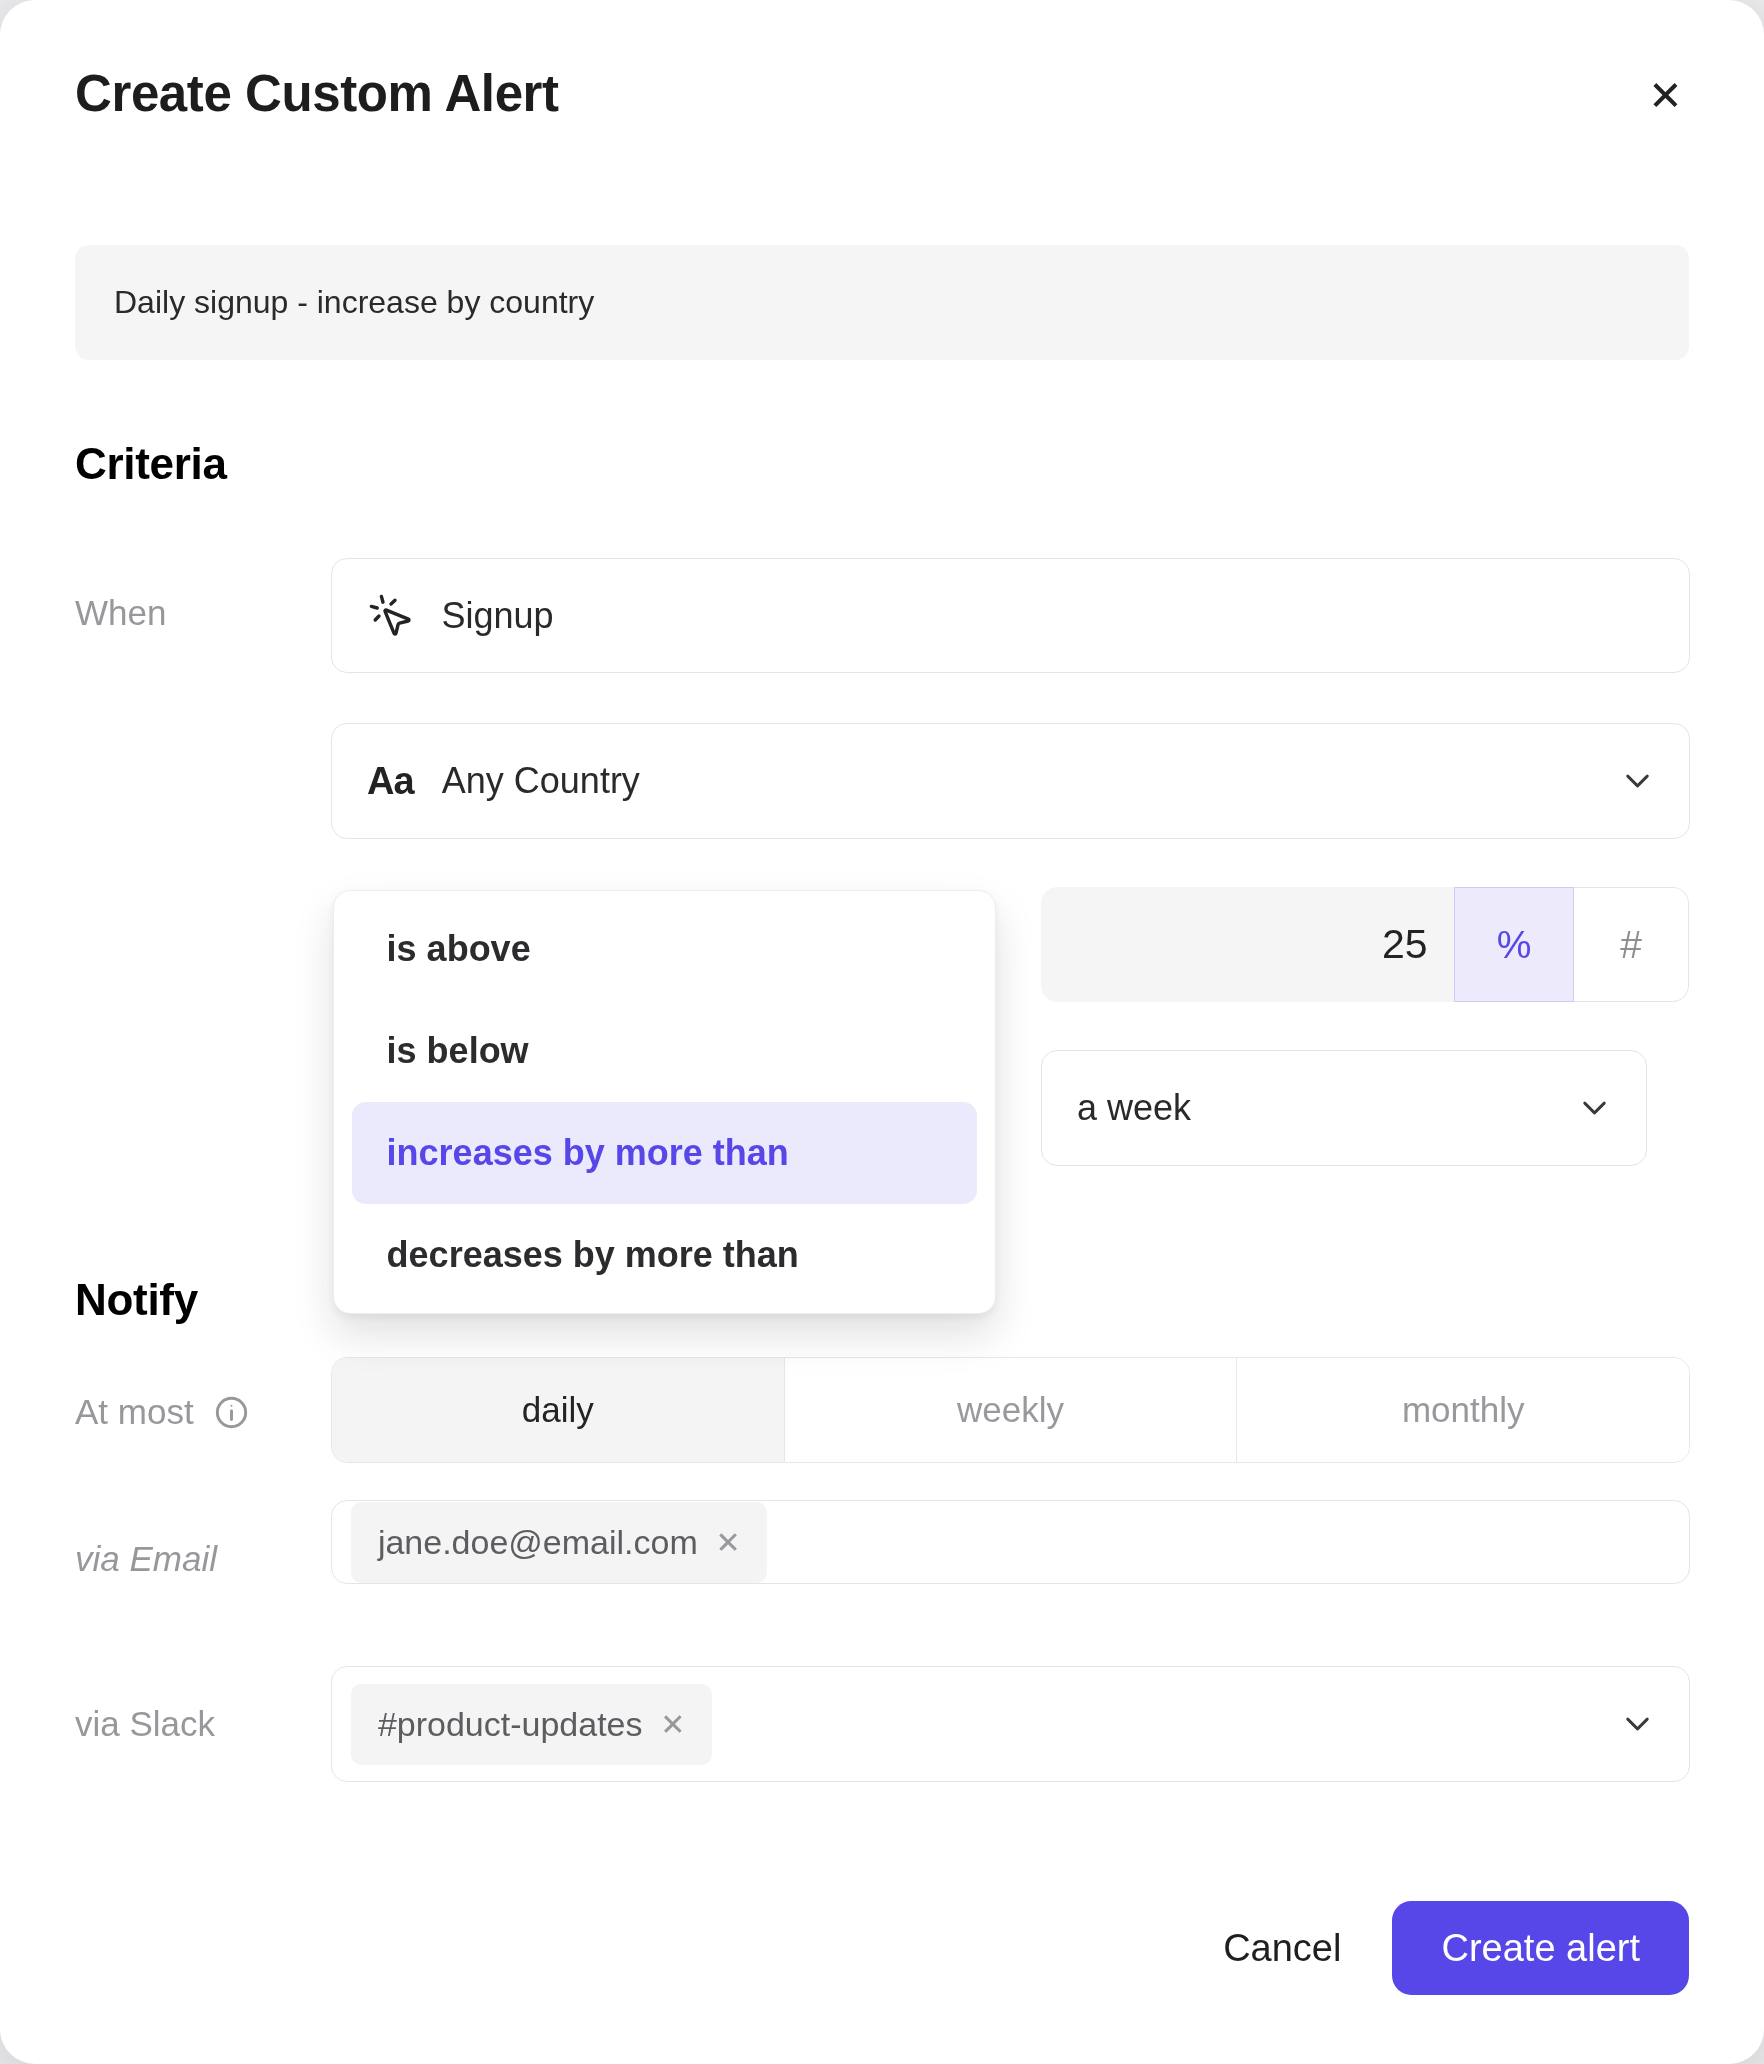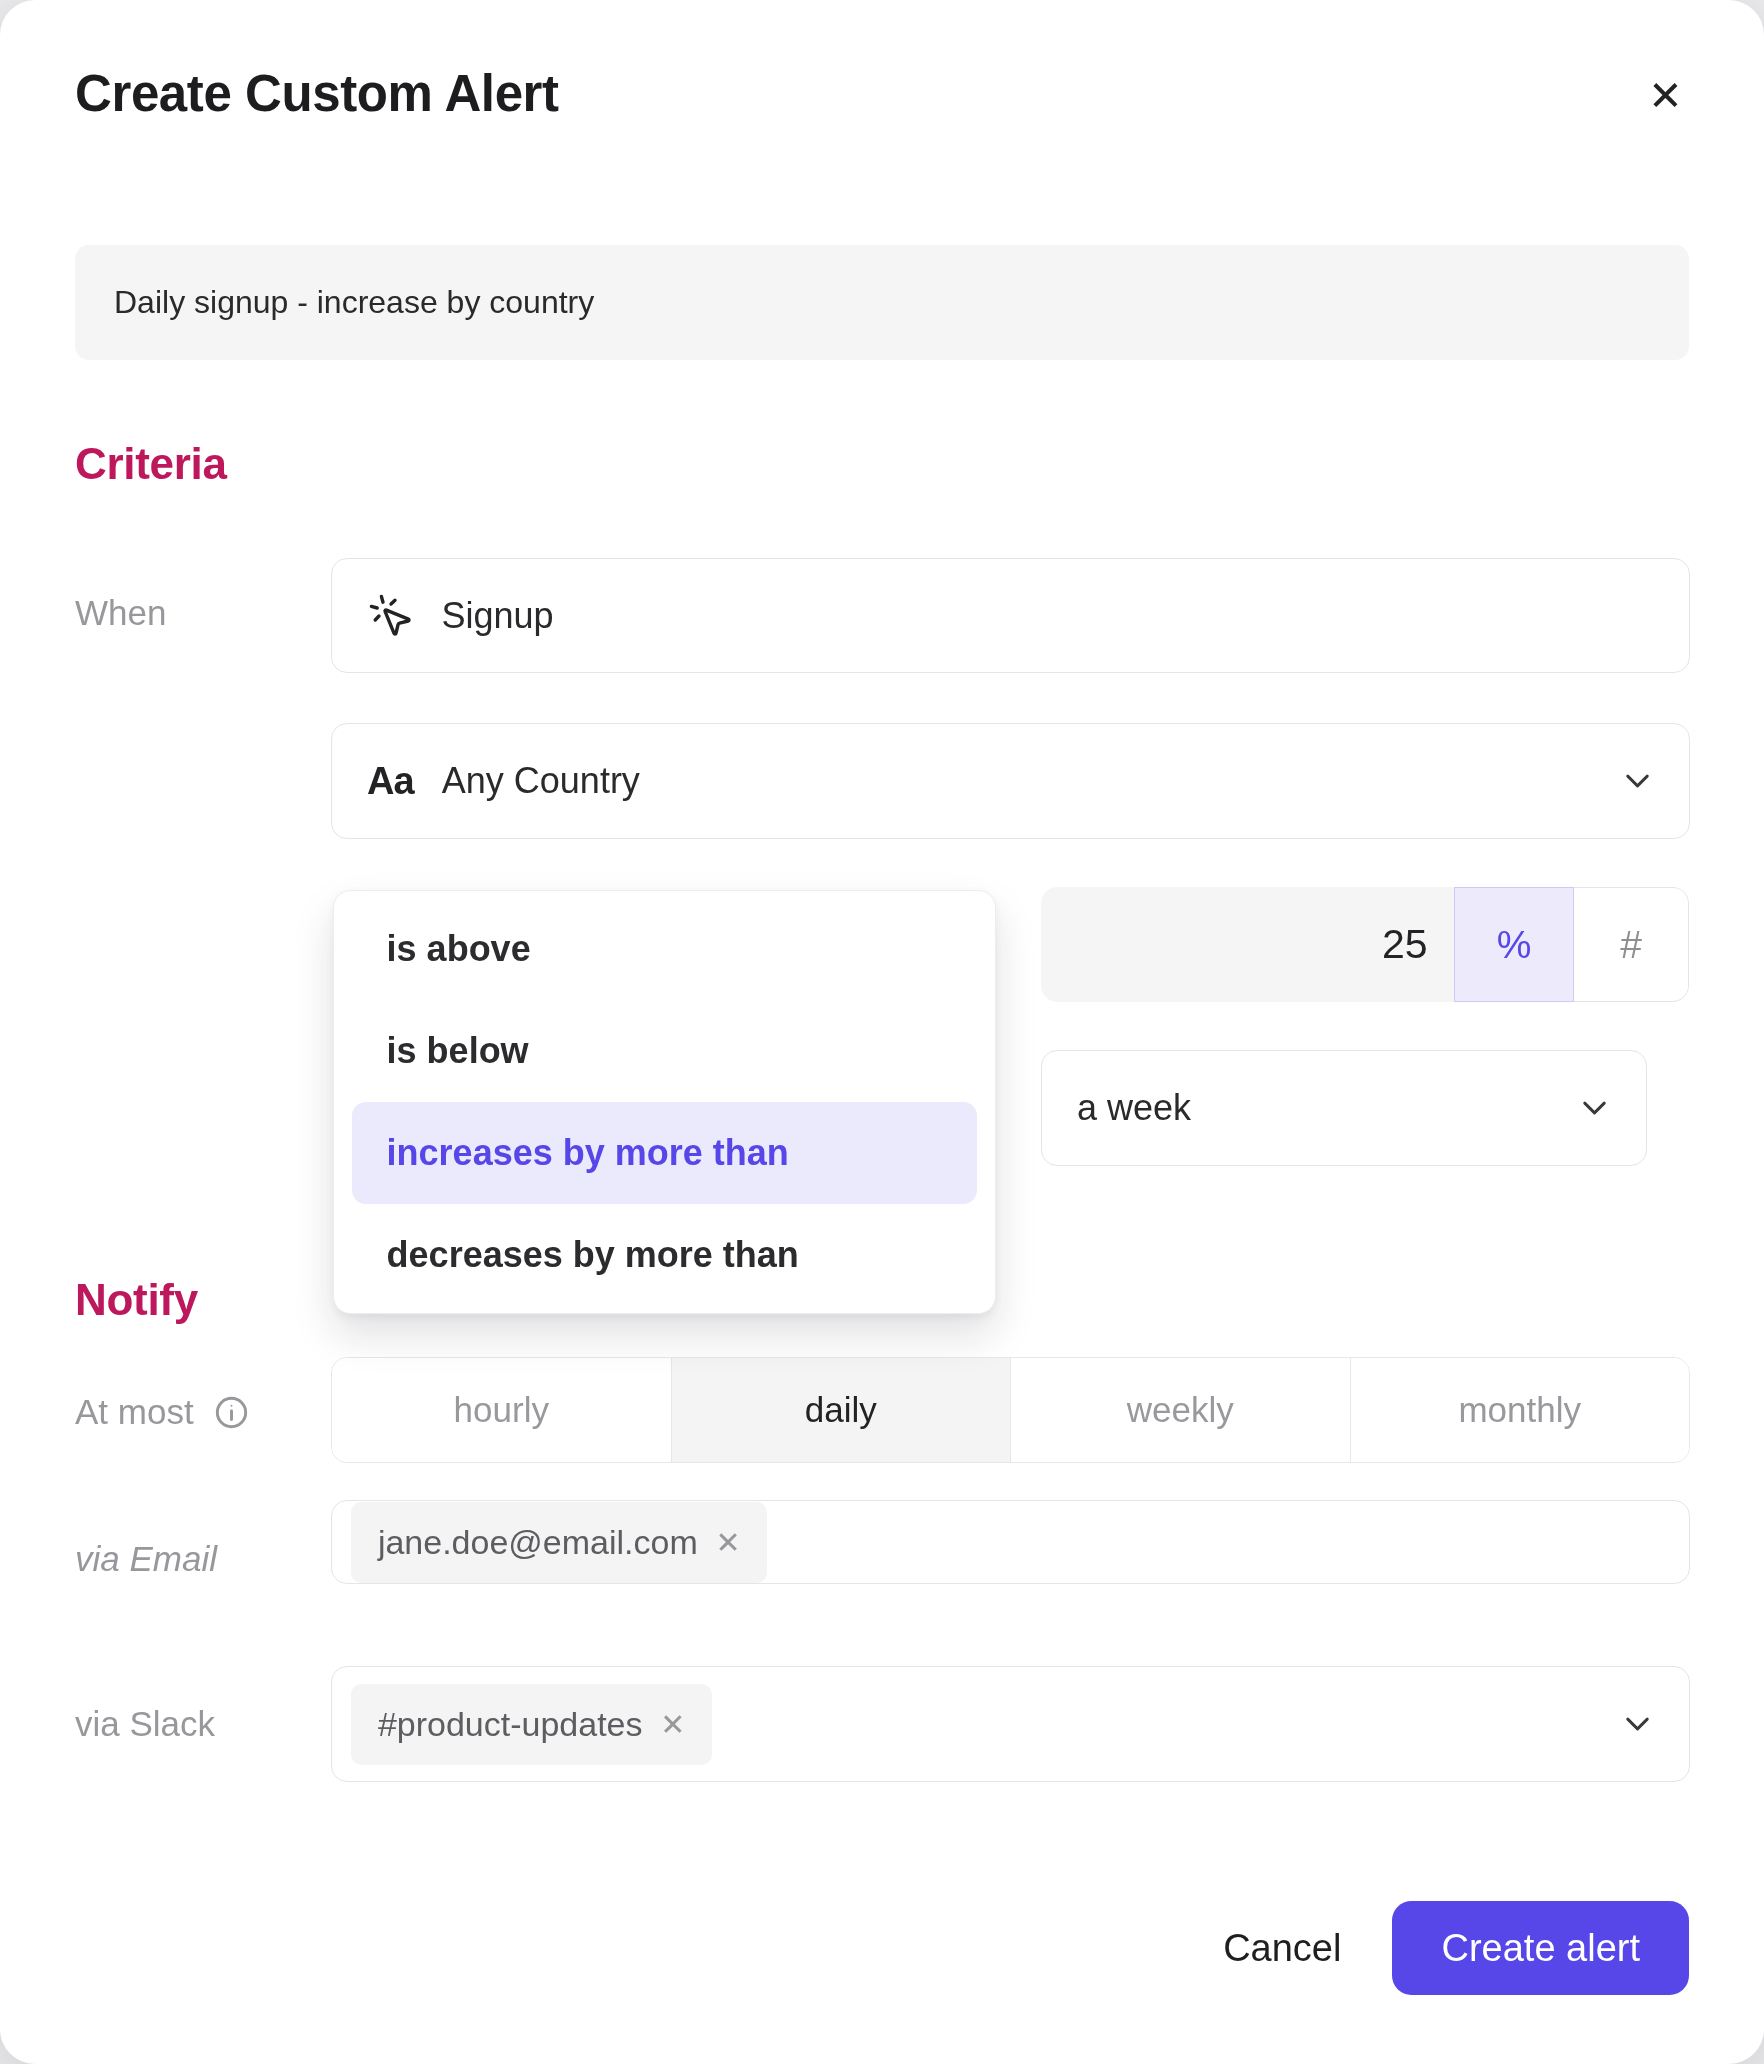--- a/index.html
+++ b/index.html
@@ -31,21 +31,21 @@
   .name-field {
     position: absolute; left: 75px; right: 75px; top: 245px; height: 115px;
     background: #f5f5f6; border-radius: 14px;
     display: flex; align-items: center;
     padding: 0 39px;
     font-size: 32px; color: #2a2a2c;
   }
   
   .section-h {
     position: absolute; left: 75px;
-    font-size: 44px; font-weight: 700; color: #be185d;
+    font-size: 44px; font-weight: 700; color: #000000;
     letter-spacing: -0.3px;
   }
   .h-criteria { top: 439px; }
   .h-notify   { top: 1235px; margin-top: 40px; }
   .row-label {
     position: absolute; left: 75px;
     font-size: 35px; color: #97979c;
   }
   
   .control {
@@ -210,21 +210,20 @@
     <span>
       <svg width="37" height="37" viewBox="0 0 24 24" fill="none" stroke="#97979c" stroke-width="1.9" stroke-linecap="round">
         <circle cx="12" cy="12" r="9.2"></circle>
         <line x1="12" y1="11" x2="12" y2="16.6"></line>
         <circle cx="12" cy="7.6" r="0.6" fill="#97979c" stroke="none"></circle>
       </svg>
     </span>
   </div>
 
   <div class="segmented">
-    <div class="segment">hourly</div>
     <div class="segment active">daily</div>
     <div class="segment">weekly</div>
     <div class="segment">monthly</div>
   </div>
 
   <div class="row-label" style="top:1539px;font-style:italic;">via Email</div>
   <div class="control email-input">
     <div class="chip">
       <span>jane.doe@email.com</span>
       <span class="chip-x">✕</span>

